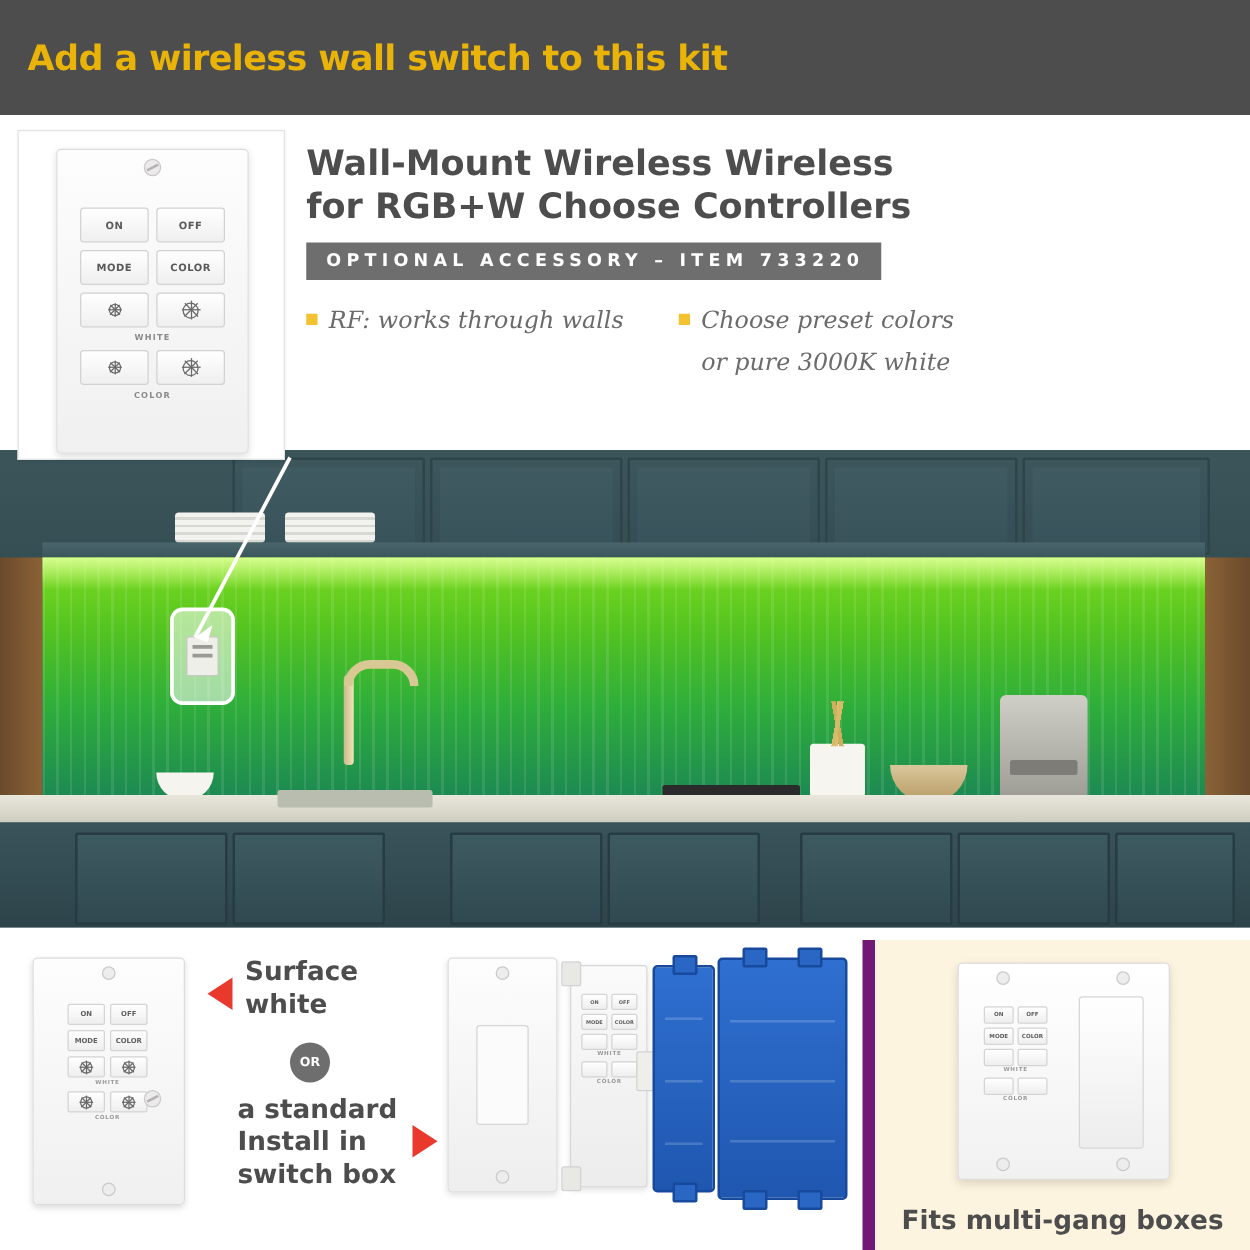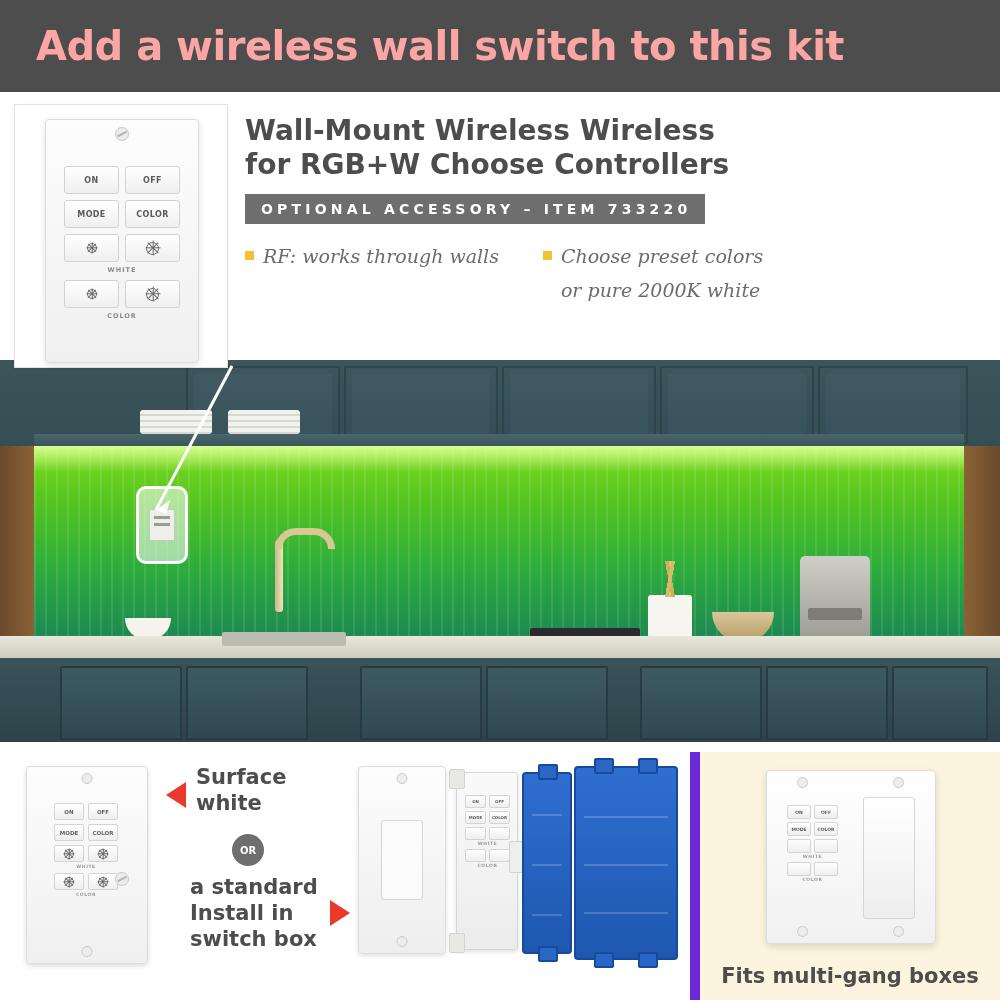--- a/index.html
+++ b/index.html
@@ -12,25 +12,25 @@
   }
   .page{position:relative;width:1000px;height:1000px;overflow:hidden;}
 
   
   .header{
     position:absolute;left:0;top:0;width:1000px;height:92px;
     background:#4d4d4d;
     display:flex;align-items:center;
   }
   .header-title{
-    color:#fca5a5;
-    font-size:40px;
+    color:#eab308;
+    font-size:28px;
     font-weight:bold;
     letter-spacing:-0.5px;
-    padding-left:36px;
+    padding-left:22px;
     font-family:"DejaVu Sans", sans-serif;
   }
 
   
   .info-panel{
     position:absolute;left:0;top:92px;width:1000px;height:268px;
     background:#ffffff;
   }
   .info-text{
     position:absolute;left:245px;top:22px;width:740px;
@@ -237,21 +237,21 @@
   }
   .switch-inner:before{
     content:"";position:absolute;left:4px;top:6px;width:16px;height:3px;background:#9b9b95;
   }
   .switch-inner:after{
     content:"";position:absolute;left:4px;top:13px;width:16px;height:3px;background:#9b9b95;
   }
 
   
   .bottom{
-    position:absolute;left:0;top:752px;width:832px;height:248px;background:#6d28d9;
+    position:absolute;left:0;top:752px;width:832px;height:248px;background:#701a75;
   }
   .bottom-left{
     position:absolute;left:0;top:0;width:690px;height:248px;background:#ffffff;
   }
   .bottom-right{
     position:absolute;left:700px;top:0;width:300px;height:248px;
     background:#fdf4df;
   }
   .br-caption{
     position:absolute;left:0;bottom:12px;width:300px;text-align:center;
@@ -351,21 +351,21 @@
             <span class="sq"></span>
             <span>RF: works through walls</span>
           </div>
         </div>
         <div class="bullet-col">
           <div class="bullet">
             <span class="sq"></span>
             <span>Choose preset colors</span>
           </div>
           <div class="bullet" style="margin-left:18px;">
-            <span>or pure 2000K white</span>
+            <span>or pure 3000K white</span>
           </div>
         </div>
       </div>
     </div>
   </div>
 
   <div class="kitchen">
     <div class="left-wall"></div>
     <div class="right-wall"></div>
 

